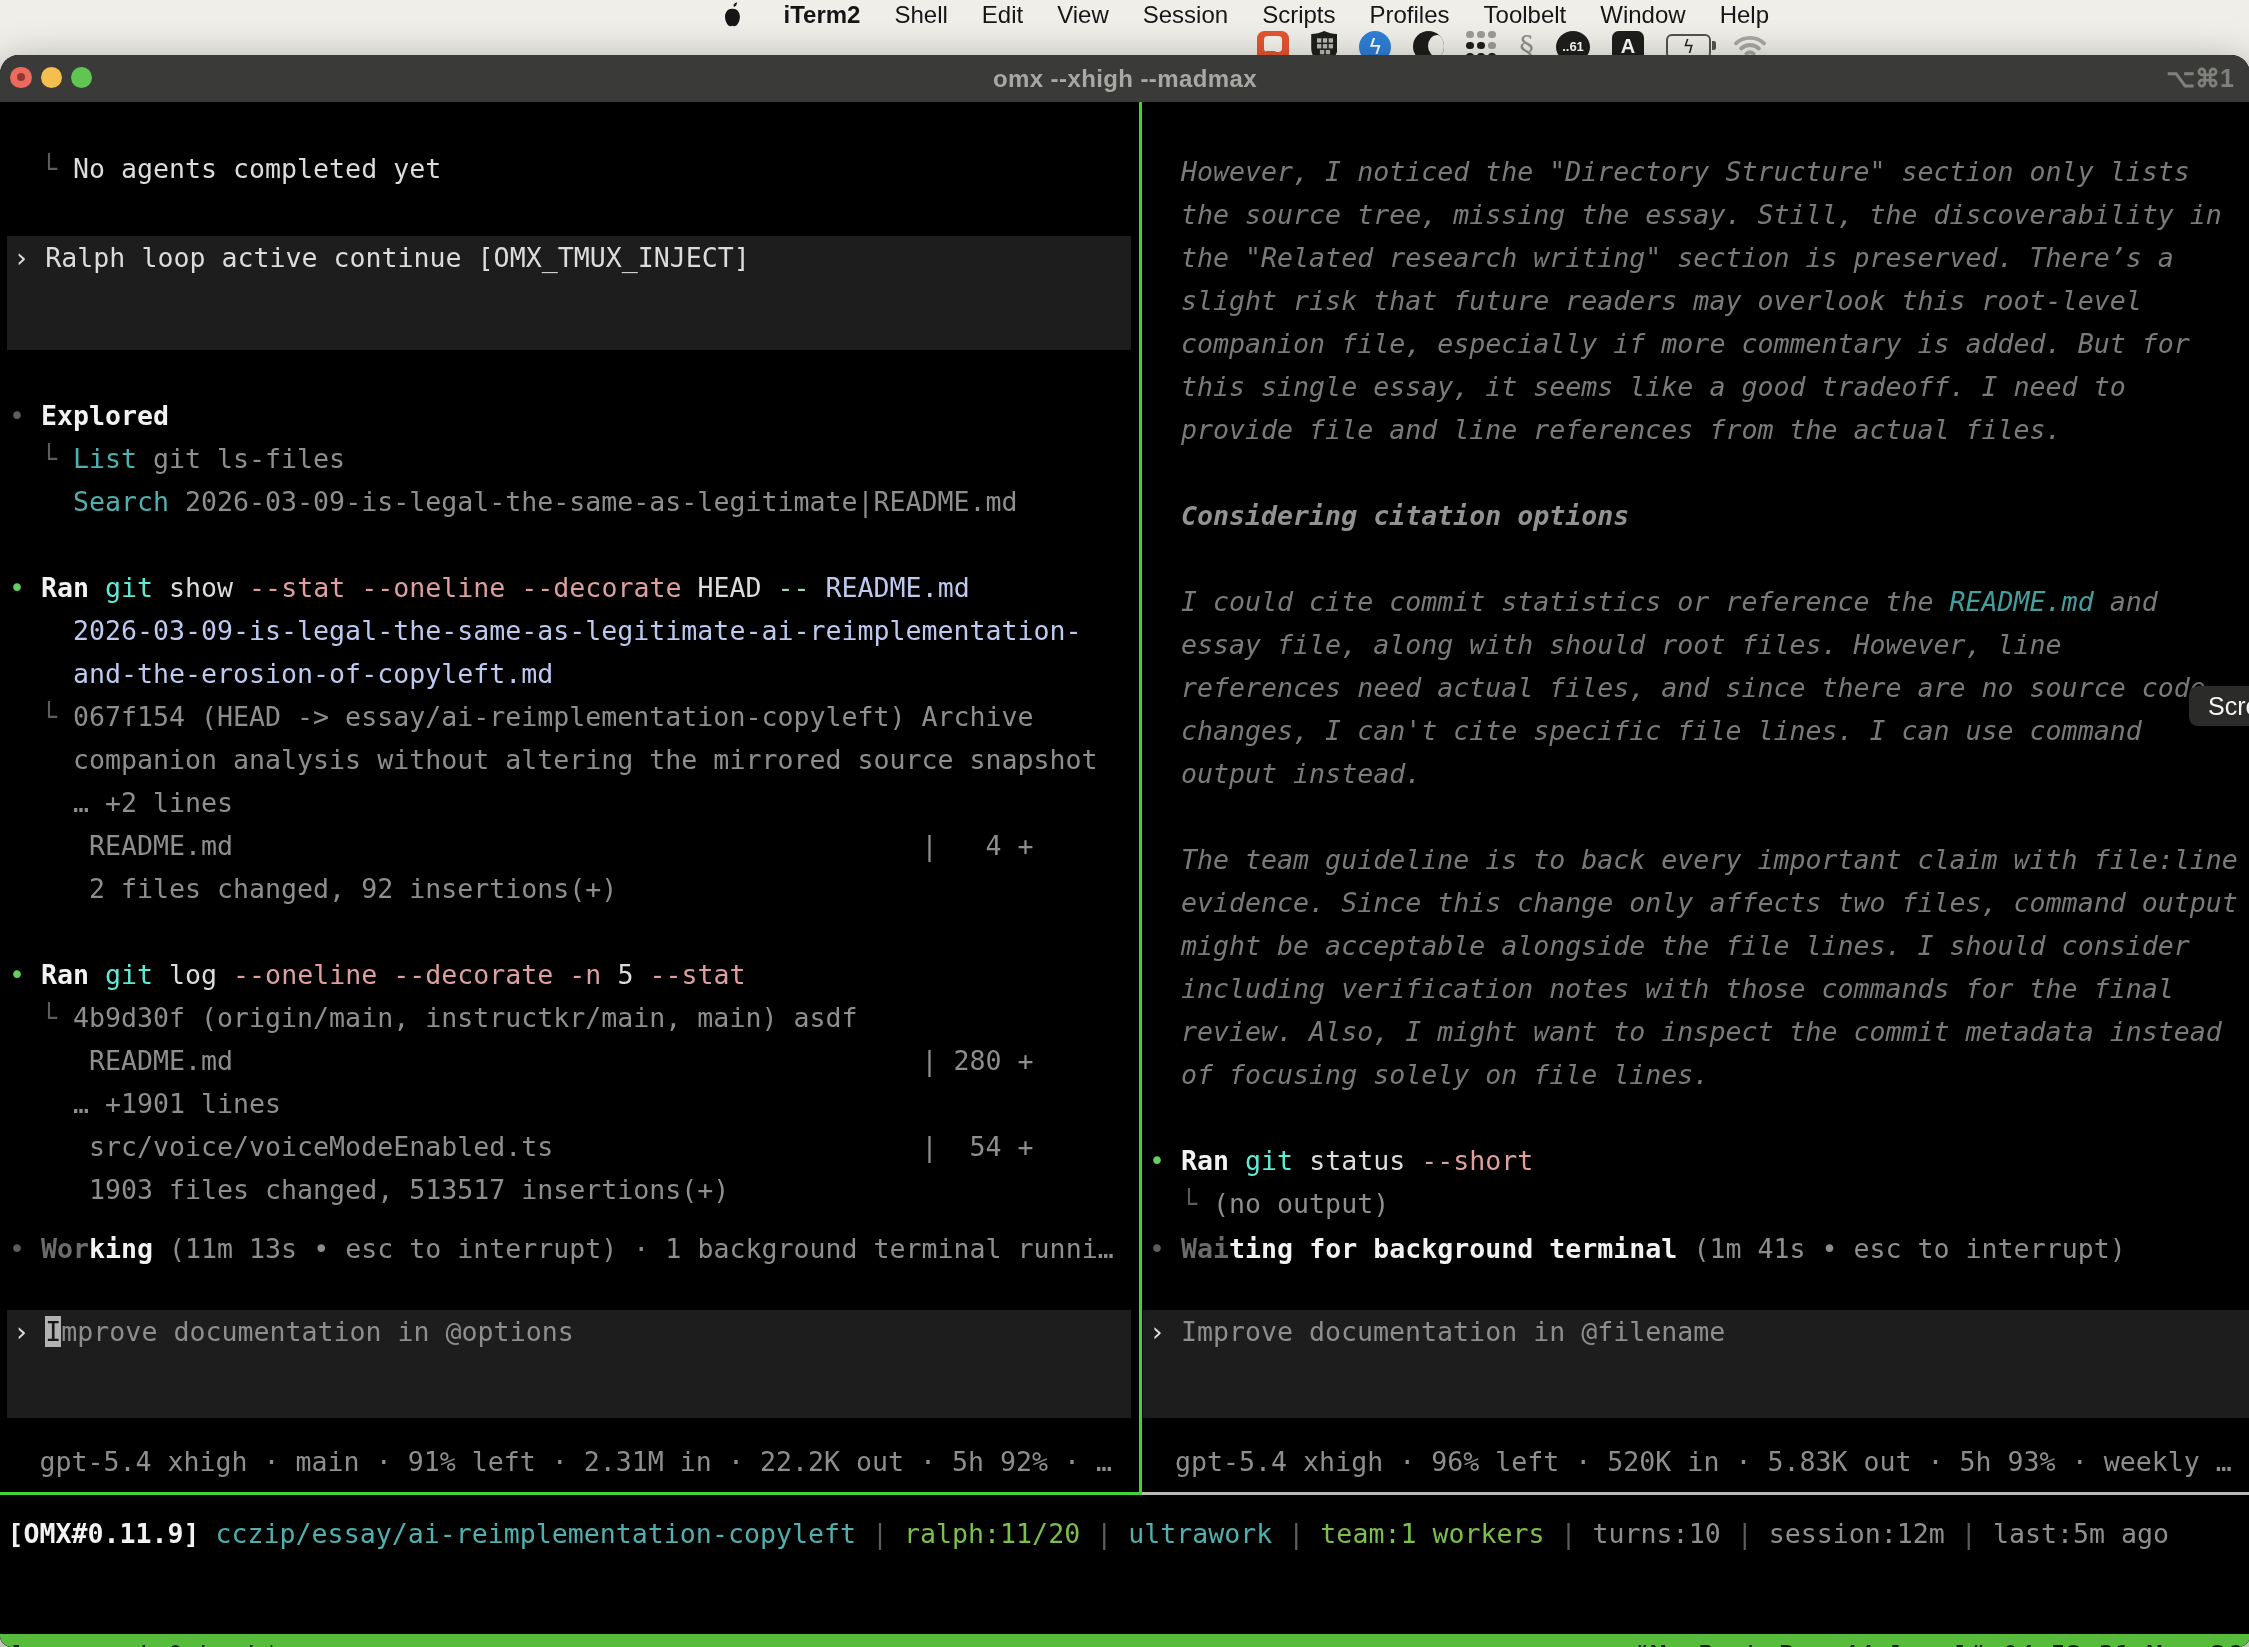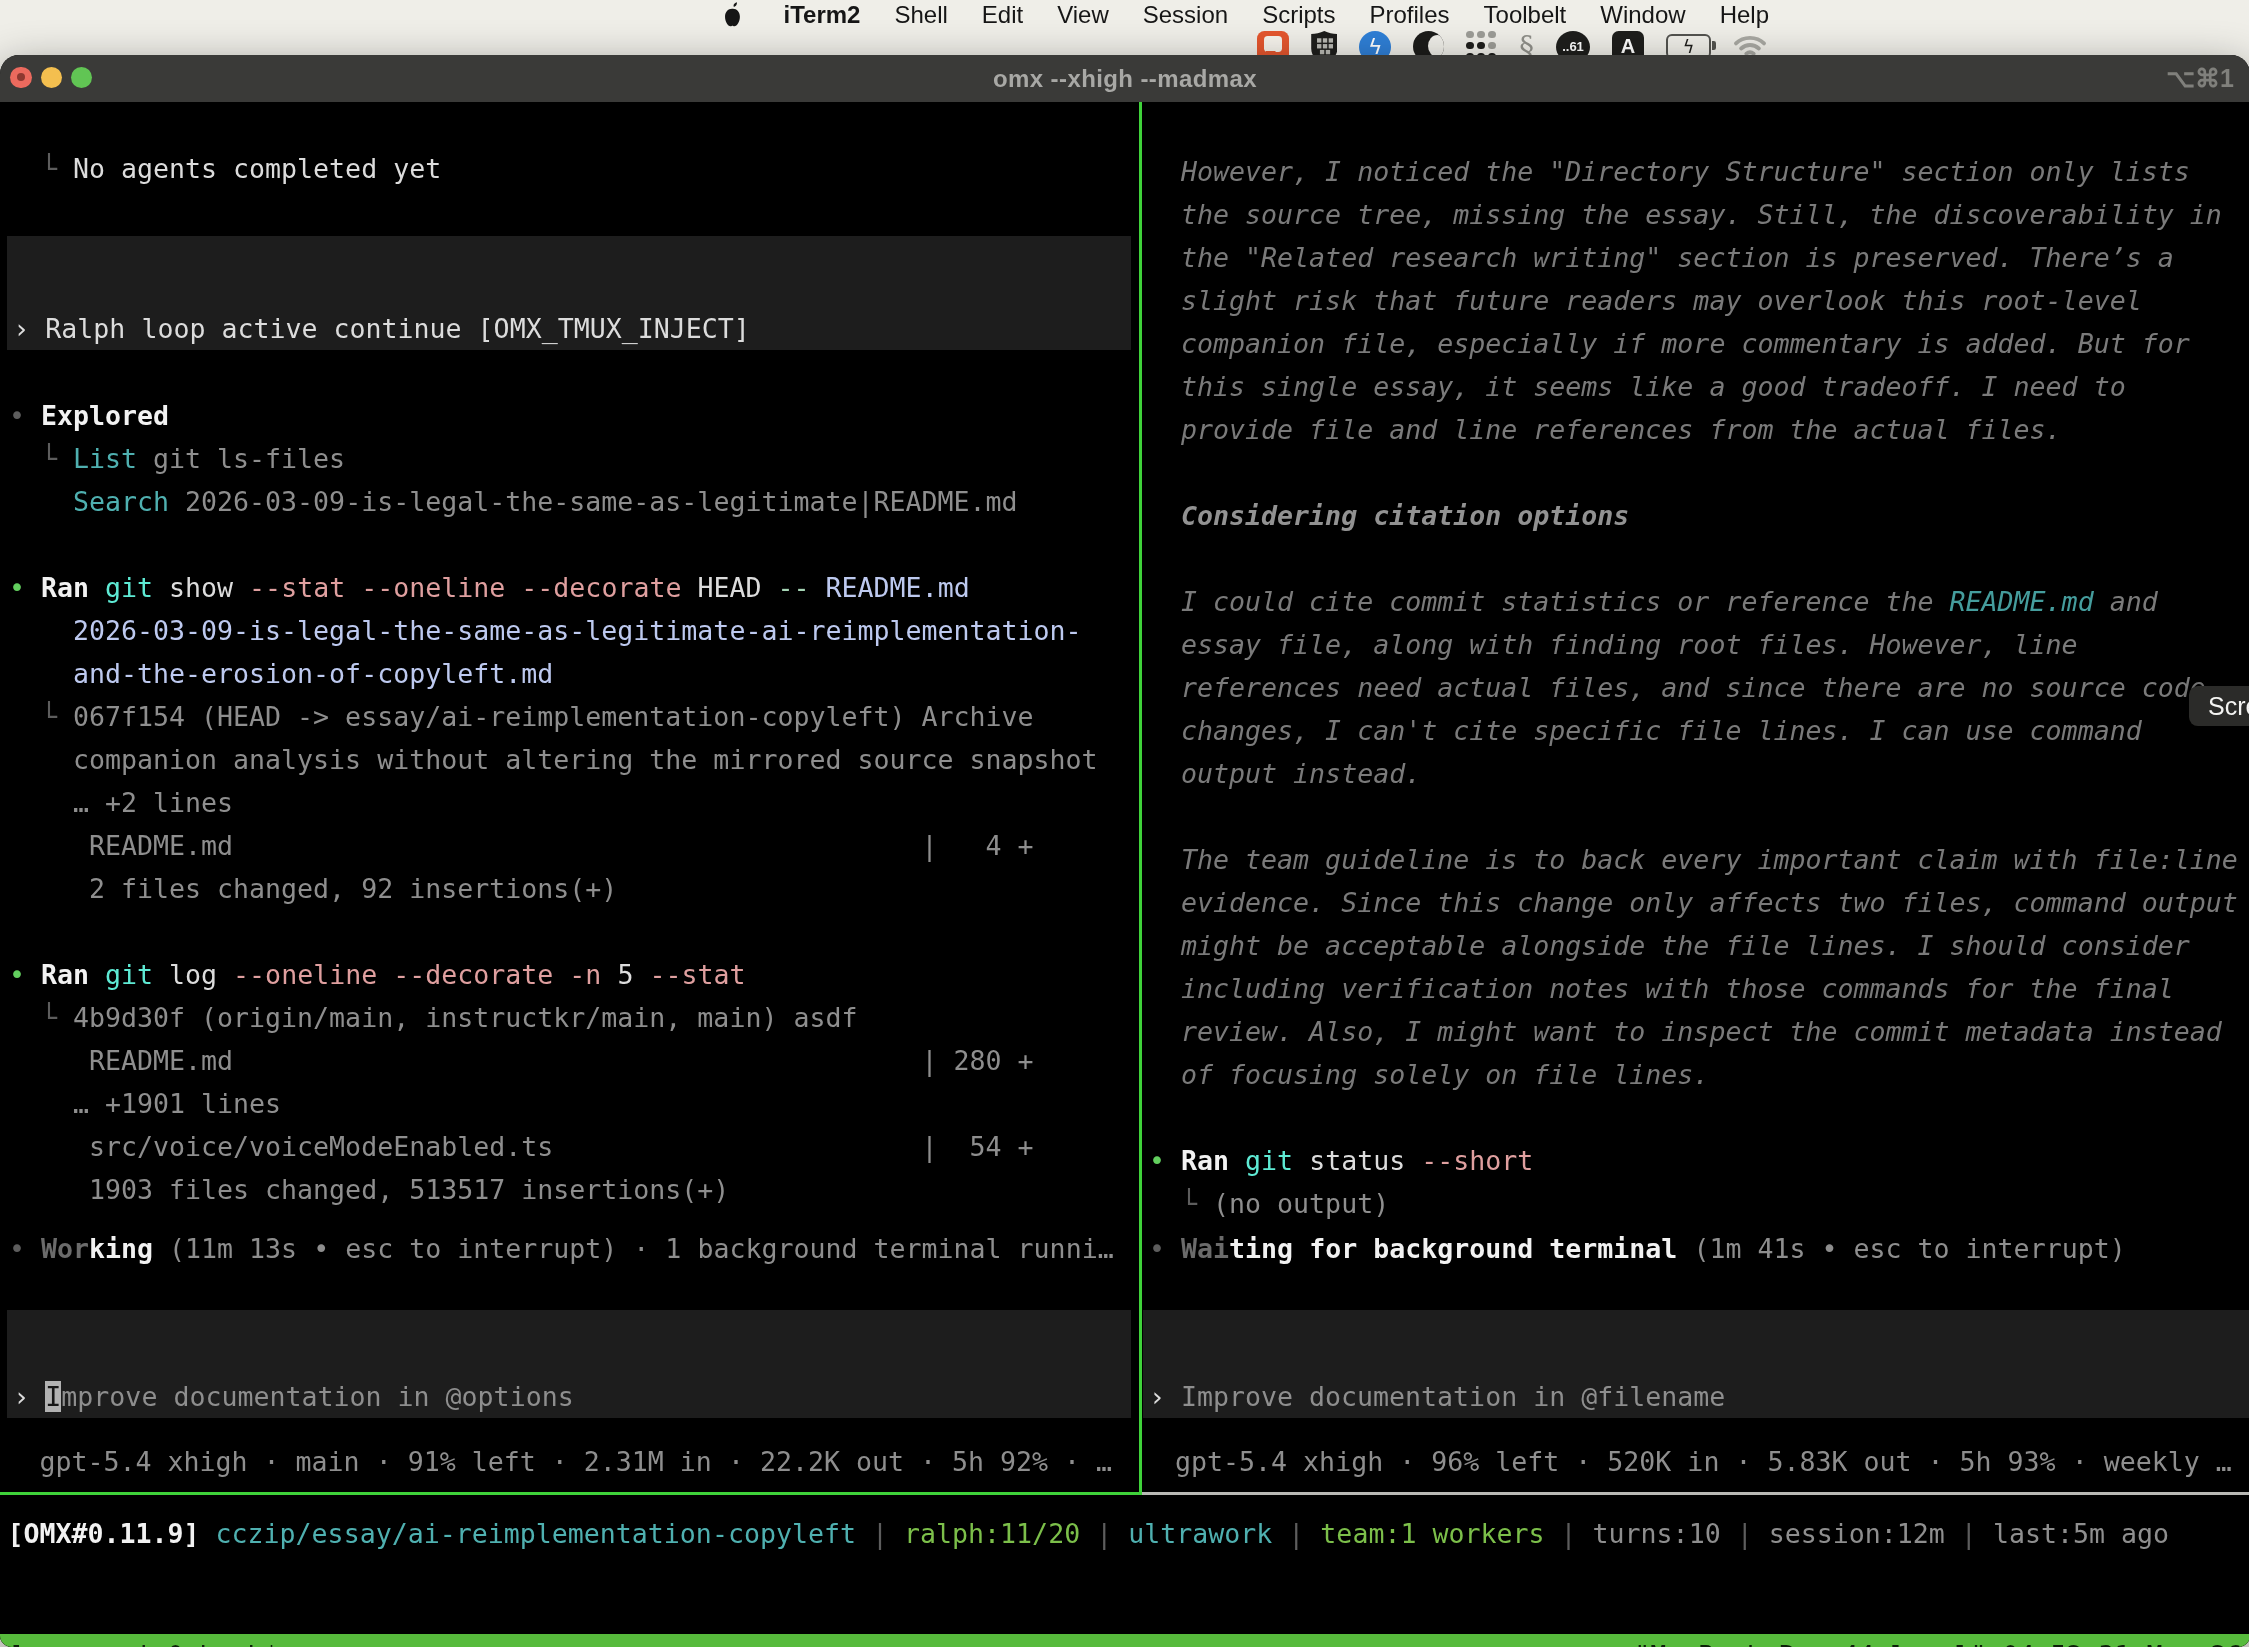--- a/index.html
+++ b/index.html
@@ -54,21 +54,21 @@
   .tl.red:after{content:"";position:absolute;left:6.6px;top:6.6px;width:8px;height:8px;border-radius:50%;background:#8e3830;}
   .tl.yellow{background:#f4bf4f;}
   .tl.green{background:#61c554;}
   .wtitle{margin:0 auto;color:#a8a8a5;font-size:24px;font-weight:700;letter-spacing:0.4px;}
   .wshortcut{position:absolute;right:16px;top:0;height:47px;display:flex;align-items:center;color:#80807c;font-size:25px;font-weight:700;}
   
   .term{position:absolute;left:0;top:47px;right:0;bottom:0;background:#000;}
   .t-line{height:43px;line-height:43px;white-space:pre;font-size:26.6px;}
   .abs{position:absolute;}
   .rows{position:absolute;overflow:hidden;}
-  .box{position:absolute;background:#1d1d1d;display:flex;align-items:flex-end;padding-left:5.9px;}
+  .box{position:absolute;background:#1d1d1d;display:flex;align-items:flex-start;padding-left:5.9px;}
   
   .c-w{color:#dcdcdc;}
   .c-bw{color:#f2f2f2;font-weight:700;}
   .c-g{color:#8e8e8e;}
   .c-d{color:#5d5d5d;}
   .c-t{color:#4fb0b0;}
   .c-bl{color:#5eead4;}
   .c-p{color:#df9f9f;}
   .c-m{color:#a6d5b5;}
   .c-l{color:#bdc9ef;}
@@ -246,21 +246,21 @@
           <div class="t-line"><span class="c-it">  the source tree, missing the essay. Still, the discoverability in</span></div>
           <div class="t-line"><span class="c-it">  the "Related research writing" section is preserved. There’s a</span></div>
           <div class="t-line"><span class="c-it">  slight risk that future readers may overlook this root-level</span></div>
           <div class="t-line"><span class="c-it">  companion file, especially if more commentary is added. But for</span></div>
           <div class="t-line"><span class="c-it">  this single essay, it seems like a good tradeoff. I need to</span></div>
           <div class="t-line"><span class="c-it">  provide file and line references from the actual files.</span></div>
           <div class="t-line"></div>
           <div class="t-line"><span class="c-ith">  Considering citation options</span></div>
           <div class="t-line"></div>
           <div class="t-line"><span class="c-it">  I could cite commit statistics or reference the </span><span class="c-itt">README.md</span><span class="c-it"> and</span></div>
-          <div class="t-line"><span class="c-it">  essay file, along with finding root files. However, line</span></div>
+          <div class="t-line"><span class="c-it">  essay file, along with should root files. However, line</span></div>
           <div class="t-line"><span class="c-it">  references need actual files, and since there are no source code</span></div>
           <div class="t-line"><span class="c-it">  changes, I can't cite specific file lines. I can use command</span></div>
           <div class="t-line"><span class="c-it">  output instead.</span></div>
           <div class="t-line"></div>
           <div class="t-line"><span class="c-it">  The team guideline is to back every important claim with file:line</span></div>
           <div class="t-line"><span class="c-it">  evidence. Since this change only affects two files, command output</span></div>
           <div class="t-line"><span class="c-it">  might be acceptable alongside the file lines. I should consider</span></div>
           <div class="t-line"><span class="c-it">  including verification notes with those commands for the final</span></div>
           <div class="t-line"><span class="c-it">  review. Also, I might want to inspect the commit metadata instead</span></div>
           <div class="t-line"><span class="c-it">  of focusing solely on file lines.</span></div>

